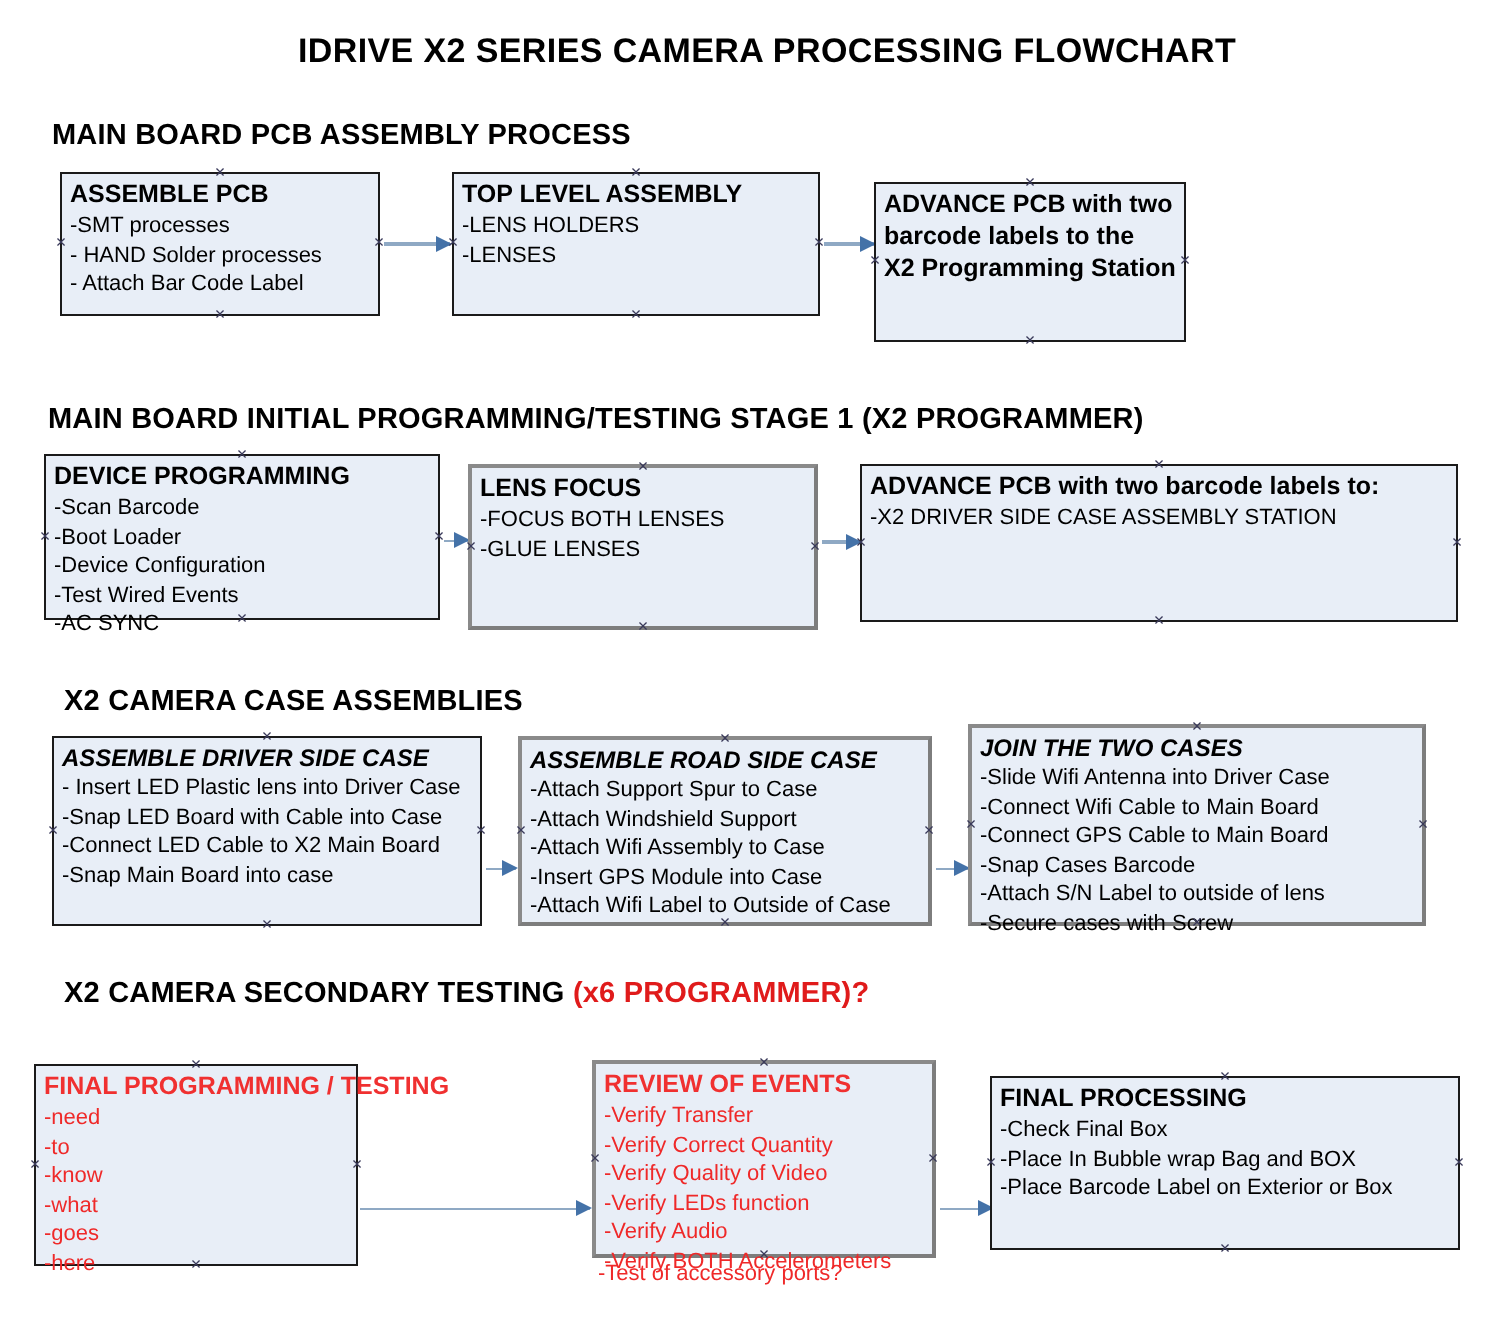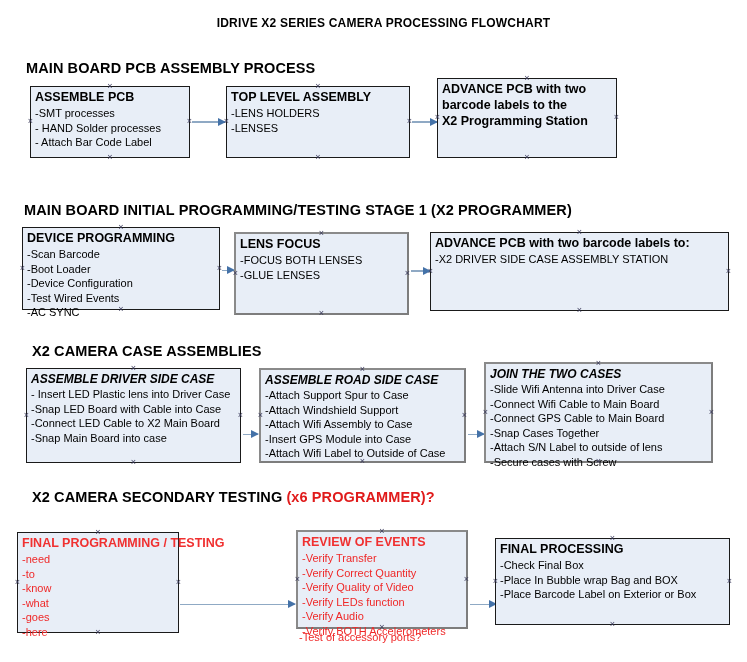--- a/index.html
+++ b/index.html
@@ -14,21 +14,21 @@
     font-family: "Liberation Sans", sans-serif;
     color: #000000;
     -webkit-font-smoothing: antialiased;
   }
   #canvas { position: absolute; inset: 0; }
 
   .title {
     position: absolute;
     left: 0; right: 0; top: 16px;
     text-align: center;
-    font-size: 12px;
+    font-size: 17px;
     font-weight: bold;
     letter-spacing: 0.2px;
     color: #000;
     padding-left: 20px;
   }
 
   .section-header {
     position: absolute;
     font-size: 14.5px;
     font-weight: bold;
@@ -139,21 +139,21 @@
     <div class="li">-LENS HOLDERS</div>
     <div class="li">-LENSES</div>
     <span class="hx t"></span>
     <span class="hx b"></span>
     <span class="hx l"></span>
     <span class="hx r"></span>
   </div>
 
   <div class="conn" style="left:412px; top:121px; width:25px;"></div>
 
-  <div class="box" style="left:437px; top:78px; width:180px; height:80px;">
+  <div class="box" style="left:437px; top:91px; width:156px; height:80px;">
     <div class="hd">ADVANCE PCB with two</div>
     <div class="hd">barcode labels to the</div>
     <div class="hd"> X2 Programming Station</div>
     <span class="hx t"></span>
     <span class="hx b"></span>
     <span class="hx l"></span>
     <span class="hx r"></span>
   </div>
 
   <div class="section-header" style="left:24px; top:202px;">
@@ -227,21 +227,21 @@
     <span class="hx r"></span>
   </div>
 
   <div class="conn thin" style="left:468px; top:434px; width:16px;"></div>
 
   <div class="box gray hd-small" style="left:484px; top:362px; width:229px; height:101px;">
     <div class="hd">JOIN THE TWO CASES</div>
     <div class="li">-Slide Wifi Antenna into Driver Case</div>
     <div class="li">-Connect Wifi Cable to Main Board</div>
     <div class="li">-Connect GPS Cable to Main Board</div>
-    <div class="li">-Snap Cases Together</div>
+    <div class="li">-Snap Cases Barcode</div>
     <div class="li">-Attach S/N Label to outside of lens</div>
     <div class="li">-Secure cases with Screw</div>
     <span class="hx t"></span>
     <span class="hx b"></span>
     <span class="hx l"></span>
     <span class="hx r"></span>
   </div>
 
   <div class="section-header" style="left:32px; top:489px;">
     <span>X2 CAMERA SECONDARY TESTING </span><span class="accent">(x6 PROGRAMMER)?</span>

